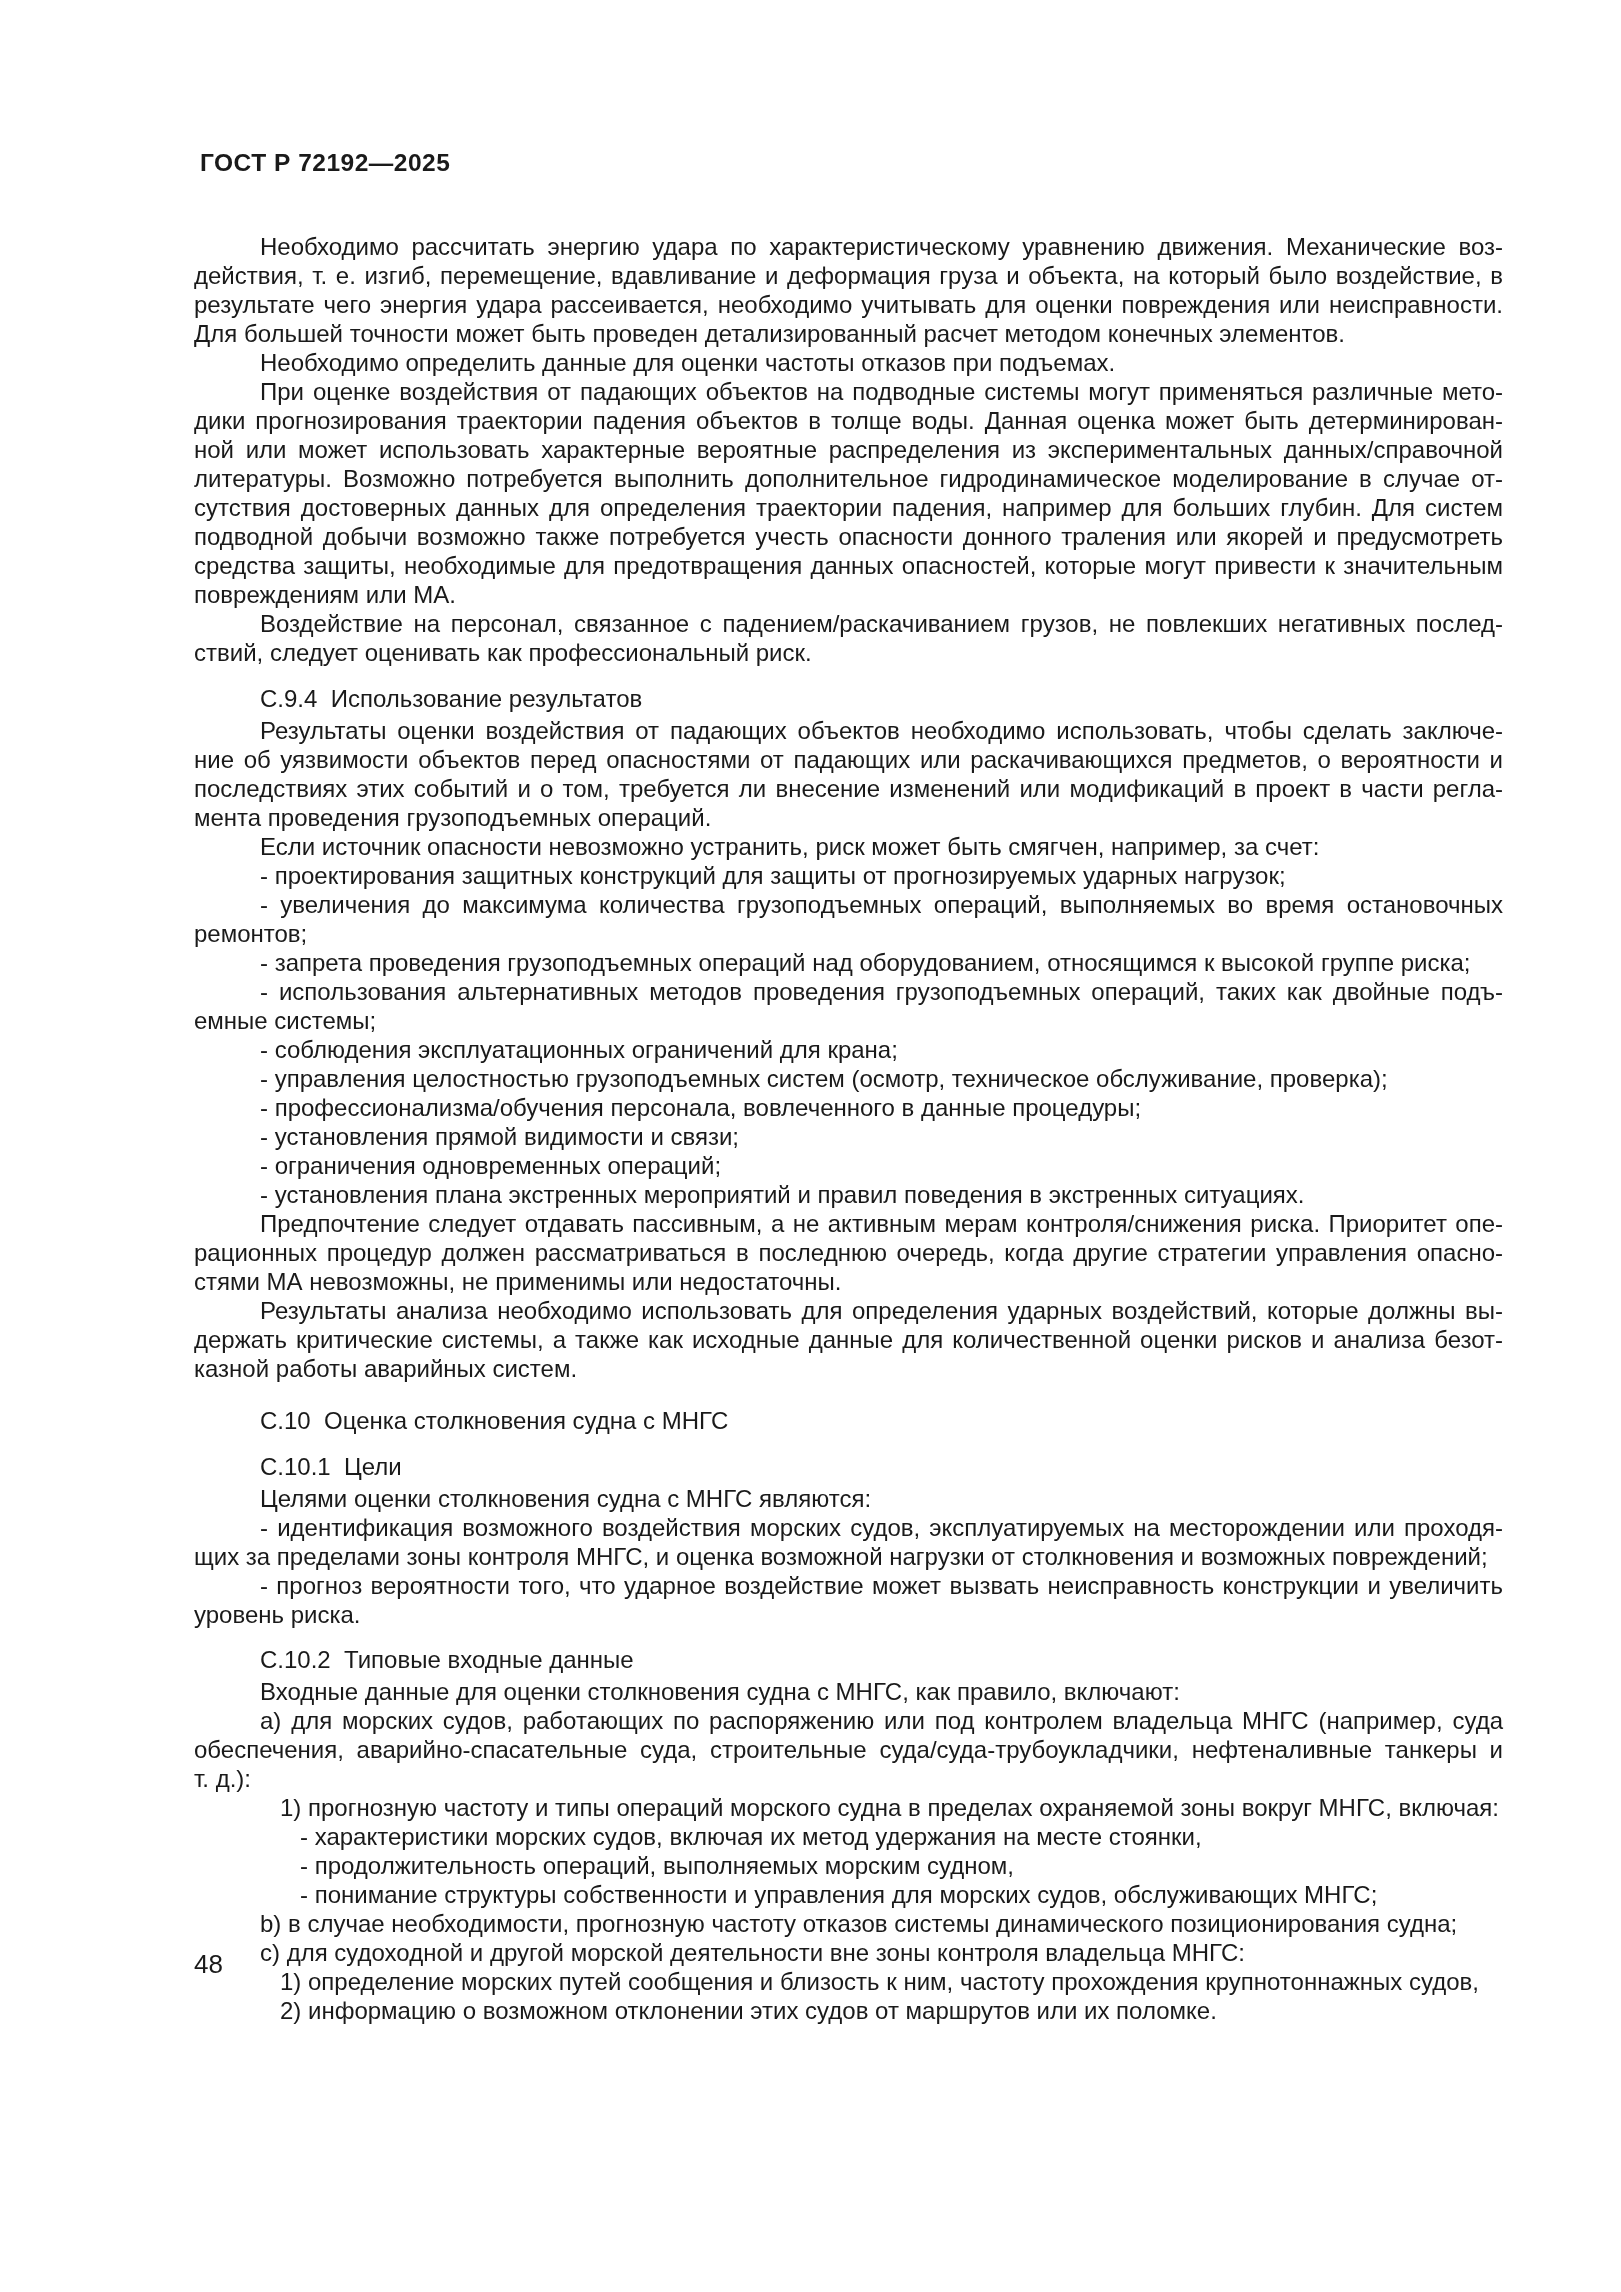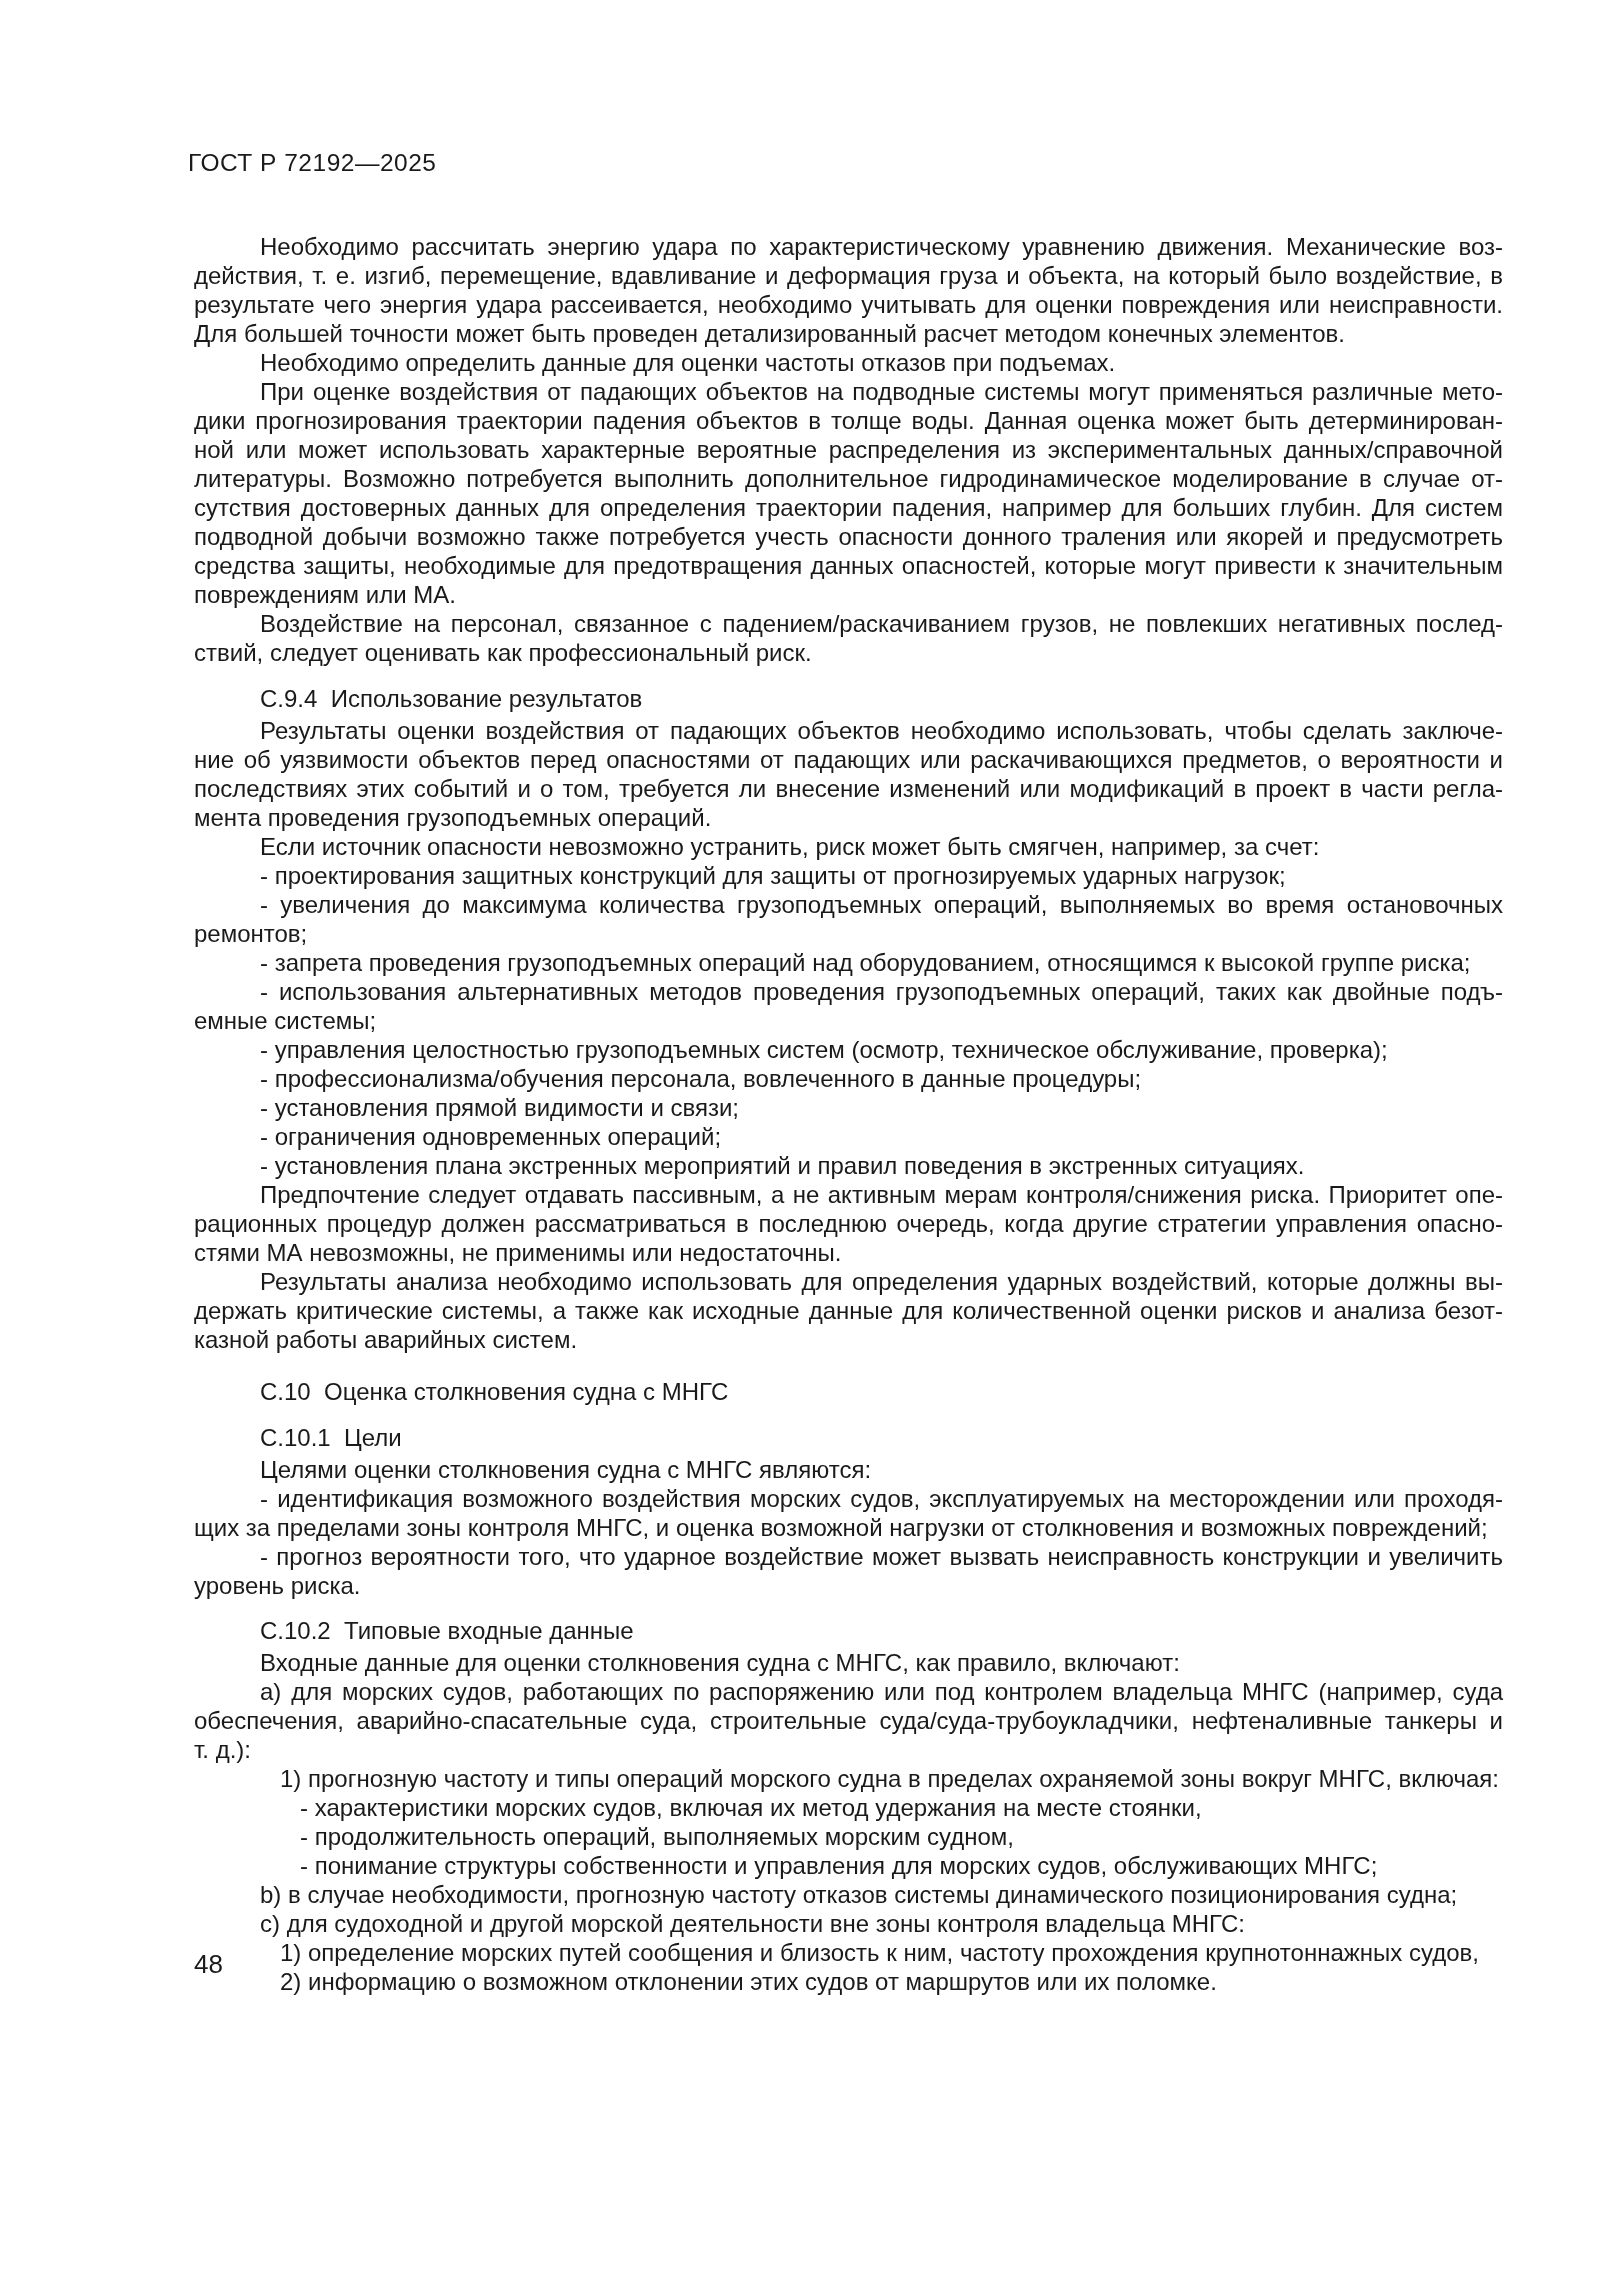--- a/index.html
+++ b/index.html
@@ -8,23 +8,23 @@
     width: 1621px;
     height: 2293px;
     background: #ffffff;
     font-family: "Liberation Sans", "DejaVu Sans", sans-serif;
     color: #1a1a1a;
     overflow: hidden;
   }
   .doc-header {
     position: absolute;
     top: 149px;
-    left: 188px;
+    left: 200px;
     font-size: 24.5px;
-    font-weight: normal;
+    font-weight: bold;
     letter-spacing: 0.5px;
   }
   .doc-content {
     position: absolute;
     top: 232px;
     left: 194px;
     width: 1309px;
     font-size: 24px;
   }
   .line {
@@ -99,20 +99,23 @@
         <div class="line ind0">ремонтов;</div>
       </div>
       <div class="blk list-item">
         <div class="line ind1">- запрета проведения грузоподъемных операций над оборудованием, относящимся к высокой группе риска;</div>
       </div>
       <div class="blk list-item">
         <div class="line ind1 just">- использования альтернативных методов проведения грузоподъемных операций, таких как двойные подъ-</div>
         <div class="line ind0">емные системы;</div>
       </div>
       <div class="blk list-item">
+        <div class="line ind1">- соблюдения эксплуатационных ограничений для крана;</div>
+      </div>
+      <div class="blk list-item">
         <div class="line ind1">- управления целостностью грузоподъемных систем (осмотр, техническое обслуживание, проверка);</div>
       </div>
       <div class="blk list-item">
         <div class="line ind1">- профессионализма/обучения персонала, вовлеченного в данные процедуры;</div>
       </div>
       <div class="blk list-item">
         <div class="line ind1">- установления прямой видимости и связи;</div>
       </div>
       <div class="blk list-item">
         <div class="line ind1">- ограничения одновременных операций;</div>

